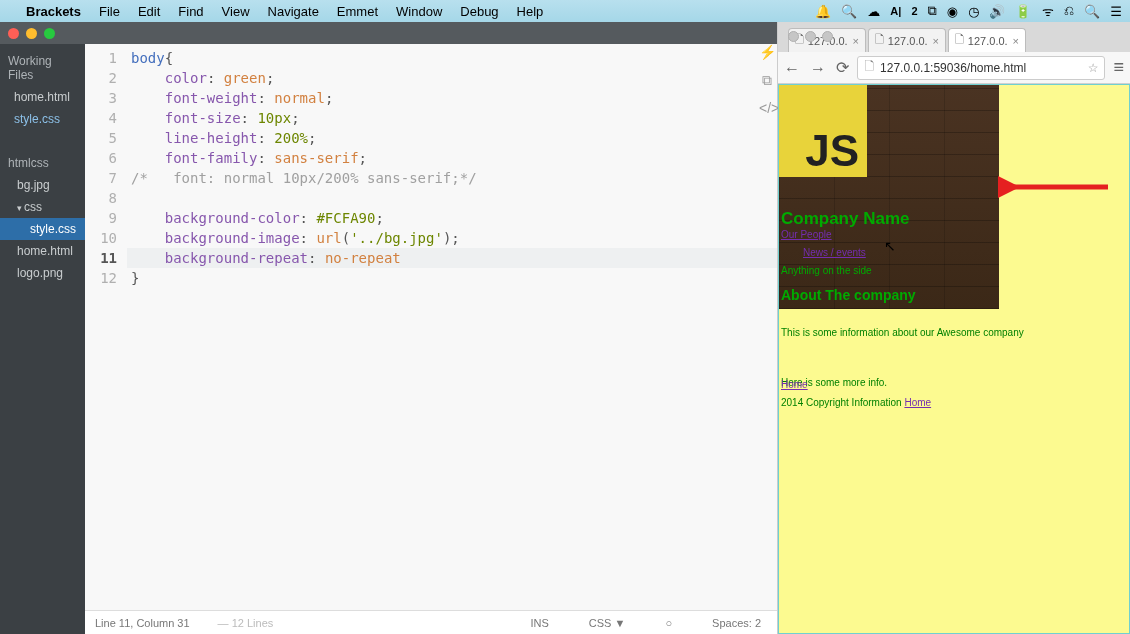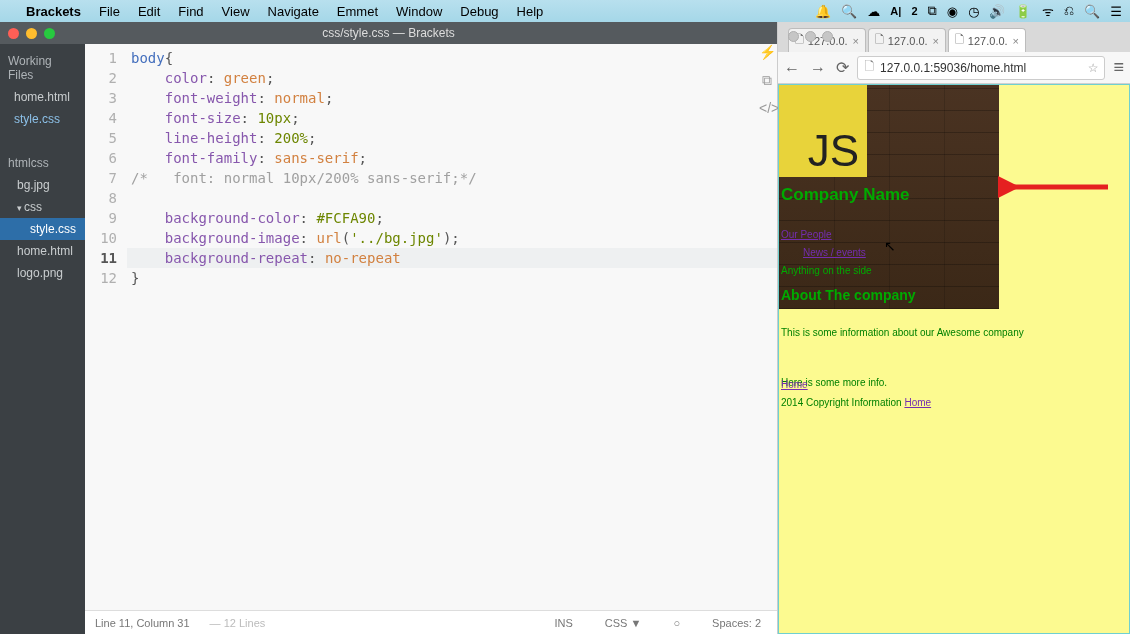--- a/index.html
+++ b/index.html
@@ -42,21 +42,21 @@
 .code { flex: 1; white-space: pre; }
 .code .line { height: 20px; padding-left: 4px; }
 .code .line.active { background: #eef0f1; }
 .tok-sel { color: #446fbd; }
 .tok-prop { color: #8757ad; }
 .tok-val { color: #d28140; }
 .tok-num { color: #6d8600; }
 .tok-punct { color: #555; }
 .tok-comment { color: #a0a0a0; }
 
-.statusbar { height: 24px; background: #fff; border-top: 1px solid #ddd; display: flex; align-items: center; font-size: 11px; color: #777; padding: 0 10px; gap: 20px; }
+.statusbar { height: 24px; background: #fff; border-top: 1px solid #ddd; display: flex; align-items: center; font-size: 11px; color: #777; padding: 0 10px; gap: 28px; }
 .statusbar .lines { color: #bbb; }
 .statusbar .spacer { flex: 1; }
 .statusbar .pill { padding: 2px 6px; }
 
 
 .rail { position: absolute; left: 756px; top: 44px; width: 22px; display: flex; flex-direction: column; gap: 12px; align-items: center; }
 .rail span { width: 16px; height: 16px; color: #9a9a9a; font-size: 14px; text-align: center; }
 
 
 .browser { flex: 1; display: flex; flex-direction: column; background: #fff; }
@@ -74,22 +74,22 @@
 .omnibox .star { margin-left: auto; color: #999; }
 .toolbar .menu { color: #666; font-size: 18px; }
 
 .page { flex: 1; background: #FCFA90; border: 1px solid #6fd0d0; color: green; font-family: sans-serif; font-size: 10px; line-height: 200%; position: relative; overflow: hidden; }
 .page .wood { width: 220px; height: 224px; background:
   repeating-linear-gradient(0deg, rgba(0,0,0,0.25) 0 1px, transparent 1px 22px),
   repeating-linear-gradient(90deg, rgba(0,0,0,0.15) 0 1px, transparent 1px 55px),
   linear-gradient(#4a3322, #3b2817);
   position: relative;
 }
-.page .logo { position: absolute; top: 0; left: 0; width: 88px; height: 92px; background: #e8d33a; color: #222; font-weight: normal; font-size: 44px; display: flex; align-items: flex-end; justify-content: flex-end; padding: 0 8px 4px 0; font-family: Arial; line-height: 1; }
-.page h2 { position: absolute; top: 100px; left: 2px; color: #0a0; font-size: 17px; font-weight: bold; }
+.page .logo { position: absolute; top: 0; left: 0; width: 88px; height: 92px; background: #e8d33a; color: #222; font-weight: bold; font-size: 44px; display: flex; align-items: flex-end; justify-content: flex-end; padding: 0 8px 4px 0; font-family: Arial; line-height: 1; }
+.page h2 { position: absolute; top: 124px; left: 2px; color: #0a0; font-size: 17px; font-weight: bold; }
 .page .navlink { position: absolute; left: 2px; color: #742db0; text-decoration: underline; font-size: 10px; }
 .page .navlink.n1 { top: 140px; }
 .page .navlink.n2 { top: 158px; margin-left: 22px; }
 .page .navlink.n3 { top: 176px; color: #0a0; text-decoration: none; }
 .page h3.about { position: absolute; top: 200px; left: 2px; color: #0a0; font-size: 14px; font-weight: bold; }
 .page .body-text { position: absolute; left: 2px; font-size: 10px; color: green; }
 .page .bt1 { top: 238px; }
 .page .bt2 { top: 264px; margin-top: 24px; }
 .page .homelink { position: absolute; left: 2px; top: 290px; color: #742db0; text-decoration: underline; }
 .page .footer { position: absolute; left: 2px; top: 308px; }
@@ -133,21 +133,20 @@
 
 <div class="workspace">
 
   <div class="editor">
     <div class="titlebar">
       <div class="traffic">
         <span class="tl-close"></span>
         <span class="tl-min"></span>
         <span class="tl-max"></span>
       </div>
-      <div class="title">css/style.css — Brackets</div>
     </div>
     <div class="editor-body">
       <div class="sidebar">
         <div class="section">Working Files</div>
         <div class="item">home.html</div>
         <div class="item" style="color:#8cc0e8;">style.css</div>
         <div class="section" style="margin-top:20px;">htmlcss</div>
         <div class="item nested">bg.jpg</div>
         <div class="item nested folder open">css</div>
         <div class="item nested2 active">style.css</div>

